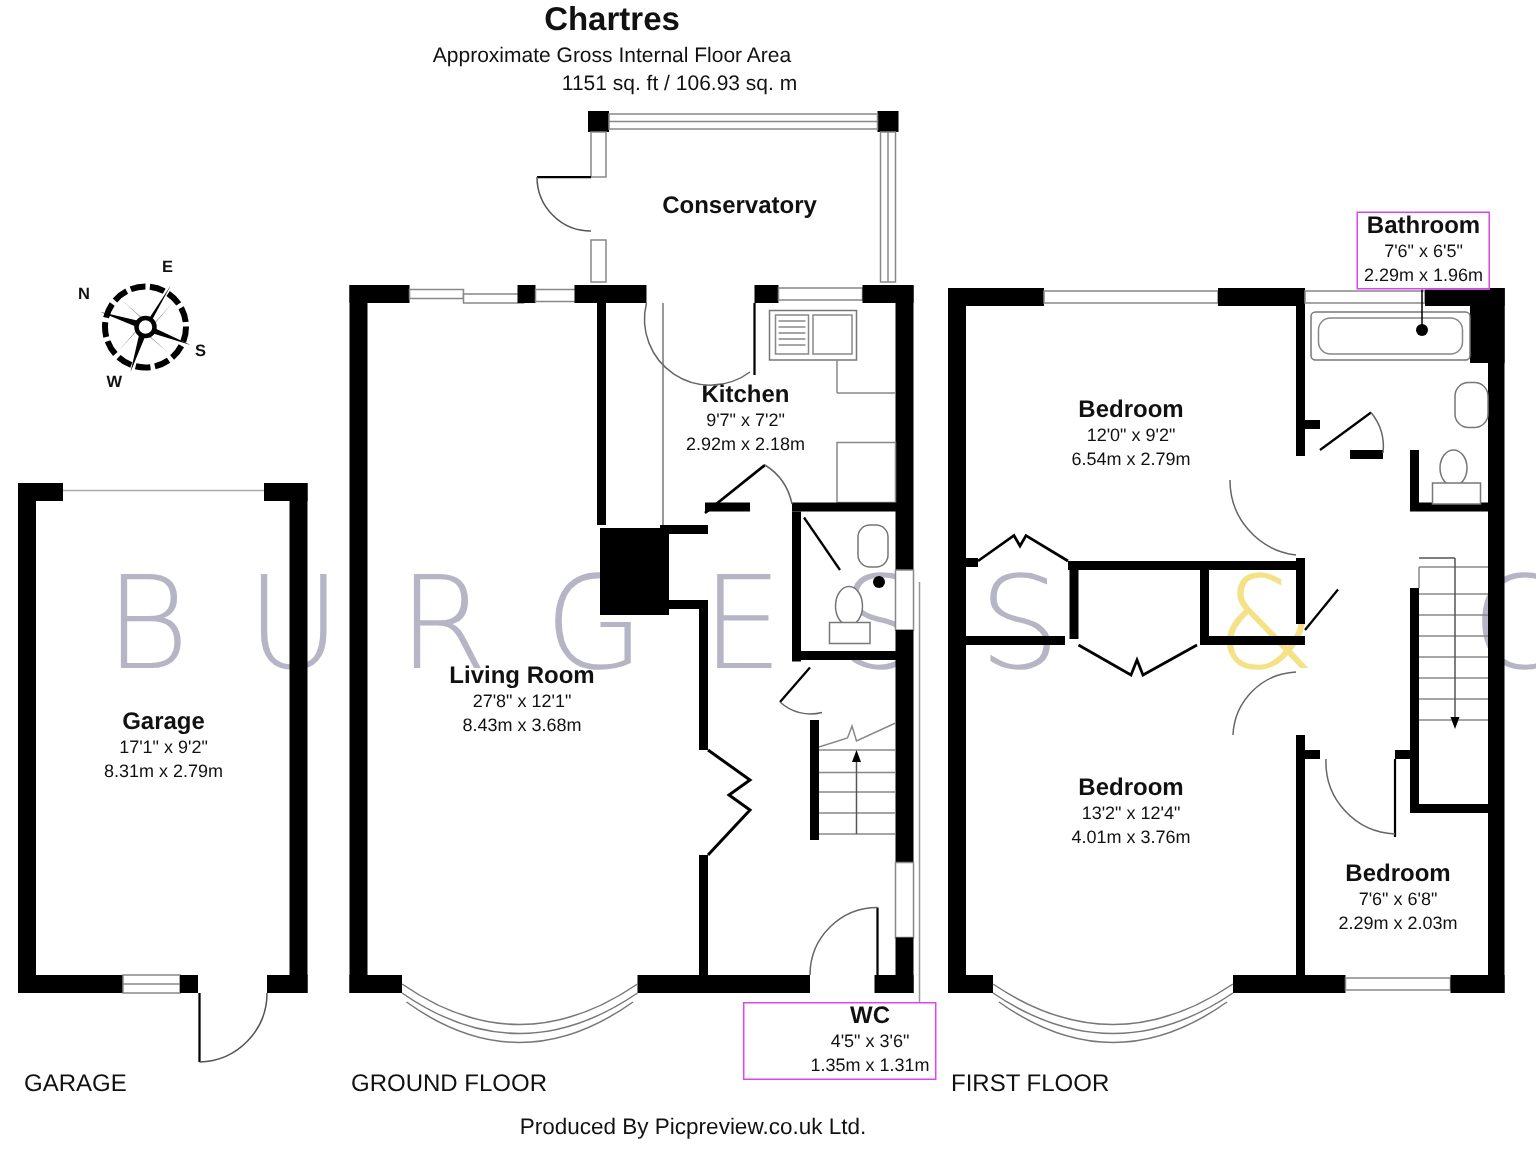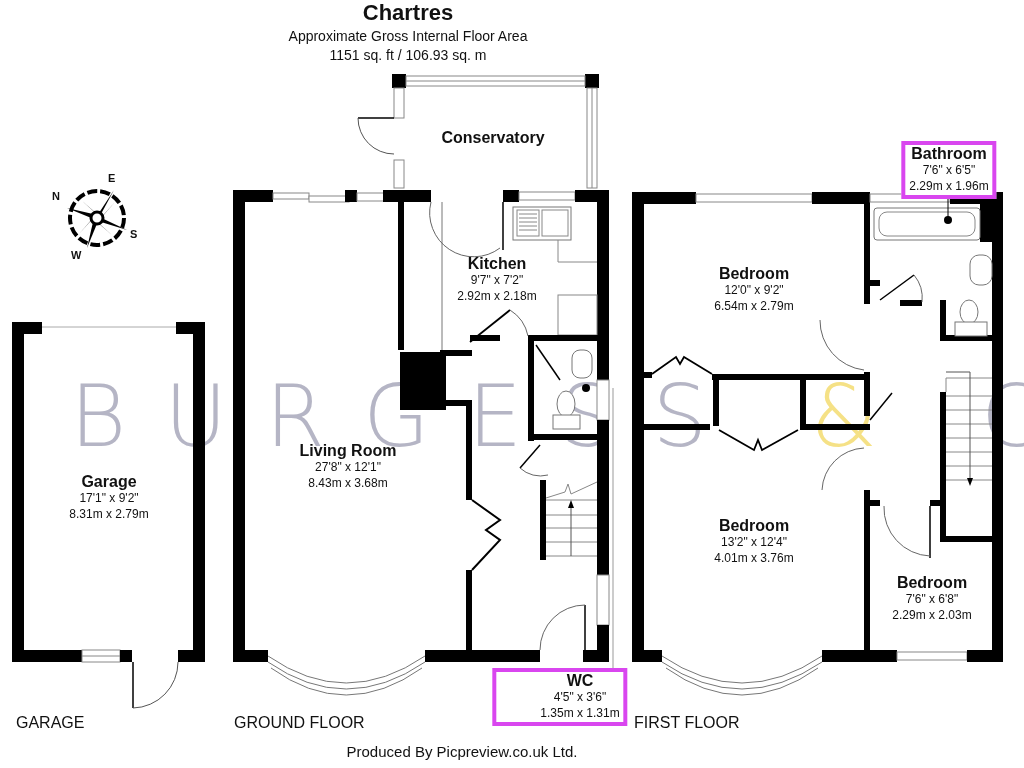--- a/index.html
+++ b/index.html
@@ -1,26 +1,26 @@
 <!DOCTYPE html>
 <html><head>
 <meta charset="utf-8">
 <style>
   html, body { margin: 0; padding: 0; background: #ffffff; }
   body { width: 1024px; height: 768px; position: relative; overflow: hidden; font-family: "Liberation Sans", sans-serif; color: #111; }
   .hdr { position: absolute; left: 0; width: 816px; text-align: center; }
   .title { top: 0px; font-size: 22px; font-weight: bold; }
   .subtitle { top: 28px; font-size: 14px; }
-  .area { top: 47px; font-size: 14px; }
+  .area { top: 47px; font-size: 14px; padding-left: 45px; }
   .footer { position: absolute; top: 743px; left: 0; width: 924px; text-align: center; font-size: 15px; }
   .floor-label { position: absolute; top: 714px; font-size: 16px; }
   svg.plan { position: absolute; left: 0; top: 0; }
   .room { position: absolute; text-align: center; font-size: 12px; line-height: 16px; transform: translateX(-50%); white-space: nowrap; }
   .room .name { font-weight: bold; font-size: 16px; }
-  .boxed { border: 4px solid #d946ef; background: #fff; padding: 1px 4px; }
+  .boxed { border: 1px solid #d946ef; background: #fff; padding: 1px 4px; }
   .watermark { position: absolute; top: 366px; left: 70px; font-size: 86px; letter-spacing: 38px; color: #a9a9bb; opacity: 0.85; font-family: "DejaVu Sans", sans-serif; font-weight: 300; white-space: nowrap; pointer-events: none; }
   .watermark .amp { color: #f4dc72; }
 </style>
 </head>
 <body>
 
 <div class="hdr title">Chartres</div>
 <div class="hdr subtitle">Approximate Gross Internal Floor Area</div>
 <div class="hdr area">1151 sq. ft / 106.93 sq. m</div>
 

